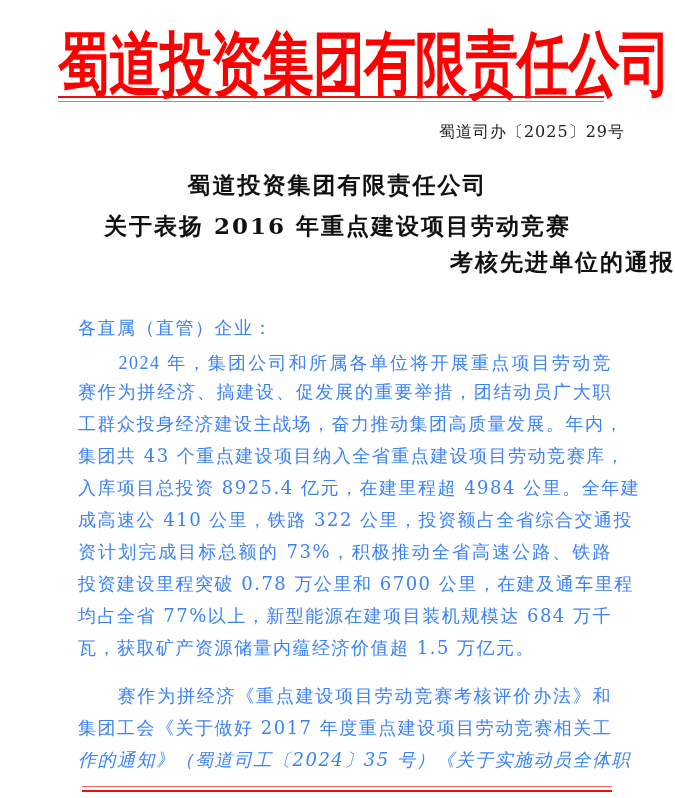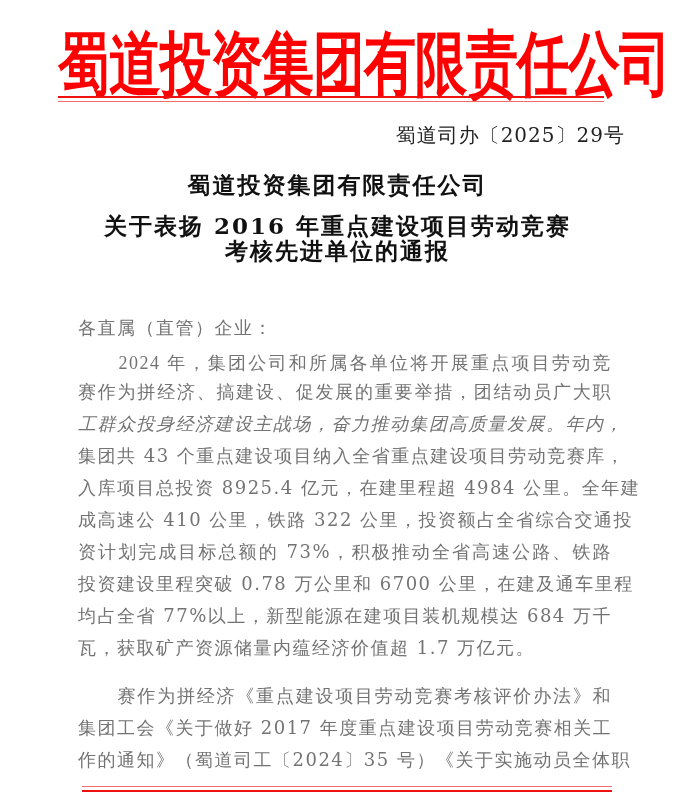--- a/index.html
+++ b/index.html
@@ -4,50 +4,50 @@
 <style>
   html, body { margin: 0; padding: 0; background: #ffffff; }
   body { width: 675px; height: 798px; position: relative; overflow: hidden;
          font-family: "DejaVu Serif", "Liberation Serif", serif; color: #111; }
   .masthead { position: absolute; left: 58px; top: 8px; width: 546px; height: 82px;
               color: #ff0000; font-family: "DejaVu Serif", serif; font-weight: bold;
               font-size: 52px; line-height: 82px; text-align: center; white-space: nowrap;
               transform: scaleY(1.35); transform-origin: top center; letter-spacing: -1px; }
   .rule-thick { position: absolute; height: 2px; background: #ee1111; }
   .rule-thin  { position: absolute; height: 1px; background: #f26a6a; }
-  .doc-no { position: absolute; right: 50px; top: 122px; font-size: 20px; letter-spacing: 1px; color: #222; }
+  .doc-no { position: absolute; right: 50px; top: 122px; font-size: 16px; letter-spacing: 1px; color: #222; }
   .title { position: absolute; left: 0; width: 675px; text-align: center; font-weight: bold;
            font-size: 23px; color: #111; letter-spacing: 2px; }
   .para { position: absolute; left: 78px; width: 534px; font-size: 18px; line-height: 32px;
-          text-align: justify; text-align-last: justify; letter-spacing: 1.5px; color: #737373; white-space: nowrap; }
+          text-align: justify; text-align-last: justify; letter-spacing: 1.5px; color: #3b82f6; white-space: nowrap; }
   .lastline { text-align-last: left; }
 </style>
 </head>
 <body>
 
 <div class="masthead">蜀道投资集团有限责任公司</div>
 <div class="rule-thick" style="left:58px; top:96px; width:546px;"></div>
 <div class="rule-thin" style="left:58px; top:101px; width:546px;"></div>
 
 <div class="doc-no">蜀道司办〔2025〕29号</div>
 
 <div class="title" style="top:170px;">蜀道投资集团有限责任公司</div>
 <div class="title" style="top:211px;">关于表扬 2016 年重点建设项目劳动竞赛</div>
-<div class="title" style="top:236px;">考核先进单位的通报</div>
+<div class="title" style="top:247px;text-align:right;">考核先进单位的通报</div>
 
 <div class="para lastline" style="top:312px;">各直属（直管）企业：</div>
 
 <div class="para" style="top:347px;font-family:Liberation Serif, serif;">　　2024 年，集团公司和所属各单位将开展重点项目劳动竞</div>
 <div class="para" style="top:376px;">赛作为拼经济、搞建设、促发展的重要举措，团结动员广大职</div>
-<div class="para" style="top:408px;font-style:italic;">工群众投身经济建设主战场，奋力推动集团高质量发展。年内，</div>
+<div class="para" style="top:408px;">工群众投身经济建设主战场，奋力推动集团高质量发展。年内，</div>
 <div class="para" style="top:440px;">集团共 43 个重点建设项目纳入全省重点建设项目劳动竞赛库，</div>
 <div class="para" style="top:472px;">入库项目总投资 8925.4 亿元，在建里程超 4984 公里。全年建</div>
 <div class="para" style="top:504px;">成高速公 410 公里，铁路 322 公里，投资额占全省综合交通投</div>
 <div class="para" style="top:536px;">资计划完成目标总额的 73%，积极推动全省高速公路、铁路</div>
 <div class="para" style="top:568px;">投资建设里程突破 0.78 万公里和 6700 公里，在建及通车里程</div>
 <div class="para" style="top:600px;">均占全省 77%以上，新型能源在建项目装机规模达 684 万千</div>
-<div class="para lastline" style="top:632px;">瓦，获取矿产资源储量内蕴经济价值超 1.7 万亿元。</div>
+<div class="para lastline" style="top:632px;">瓦，获取矿产资源储量内蕴经济价值超 1.5 万亿元。</div>
 <div class="para" style="top:680px;">　　赛作为拼经济《重点建设项目劳动竞赛考核评价办法》和</div>
 <div class="para" style="top:712px;">集团工会《关于做好 2017 年度重点建设项目劳动竞赛相关工</div>
-<div class="para" style="top:744px;">作的通知》（蜀道司工〔2024〕35 号）《关于实施动员全体职</div>
+<div class="para" style="top:744px;font-style:italic;">作的通知》（蜀道司工〔2024〕35 号）《关于实施动员全体职</div>
 
 <div class="rule-thin" style="left:82px; top:786px; width:530px;"></div>
 <div class="rule-thick" style="left:82px; top:790px; width:530px;"></div>
 
 </body></html>

